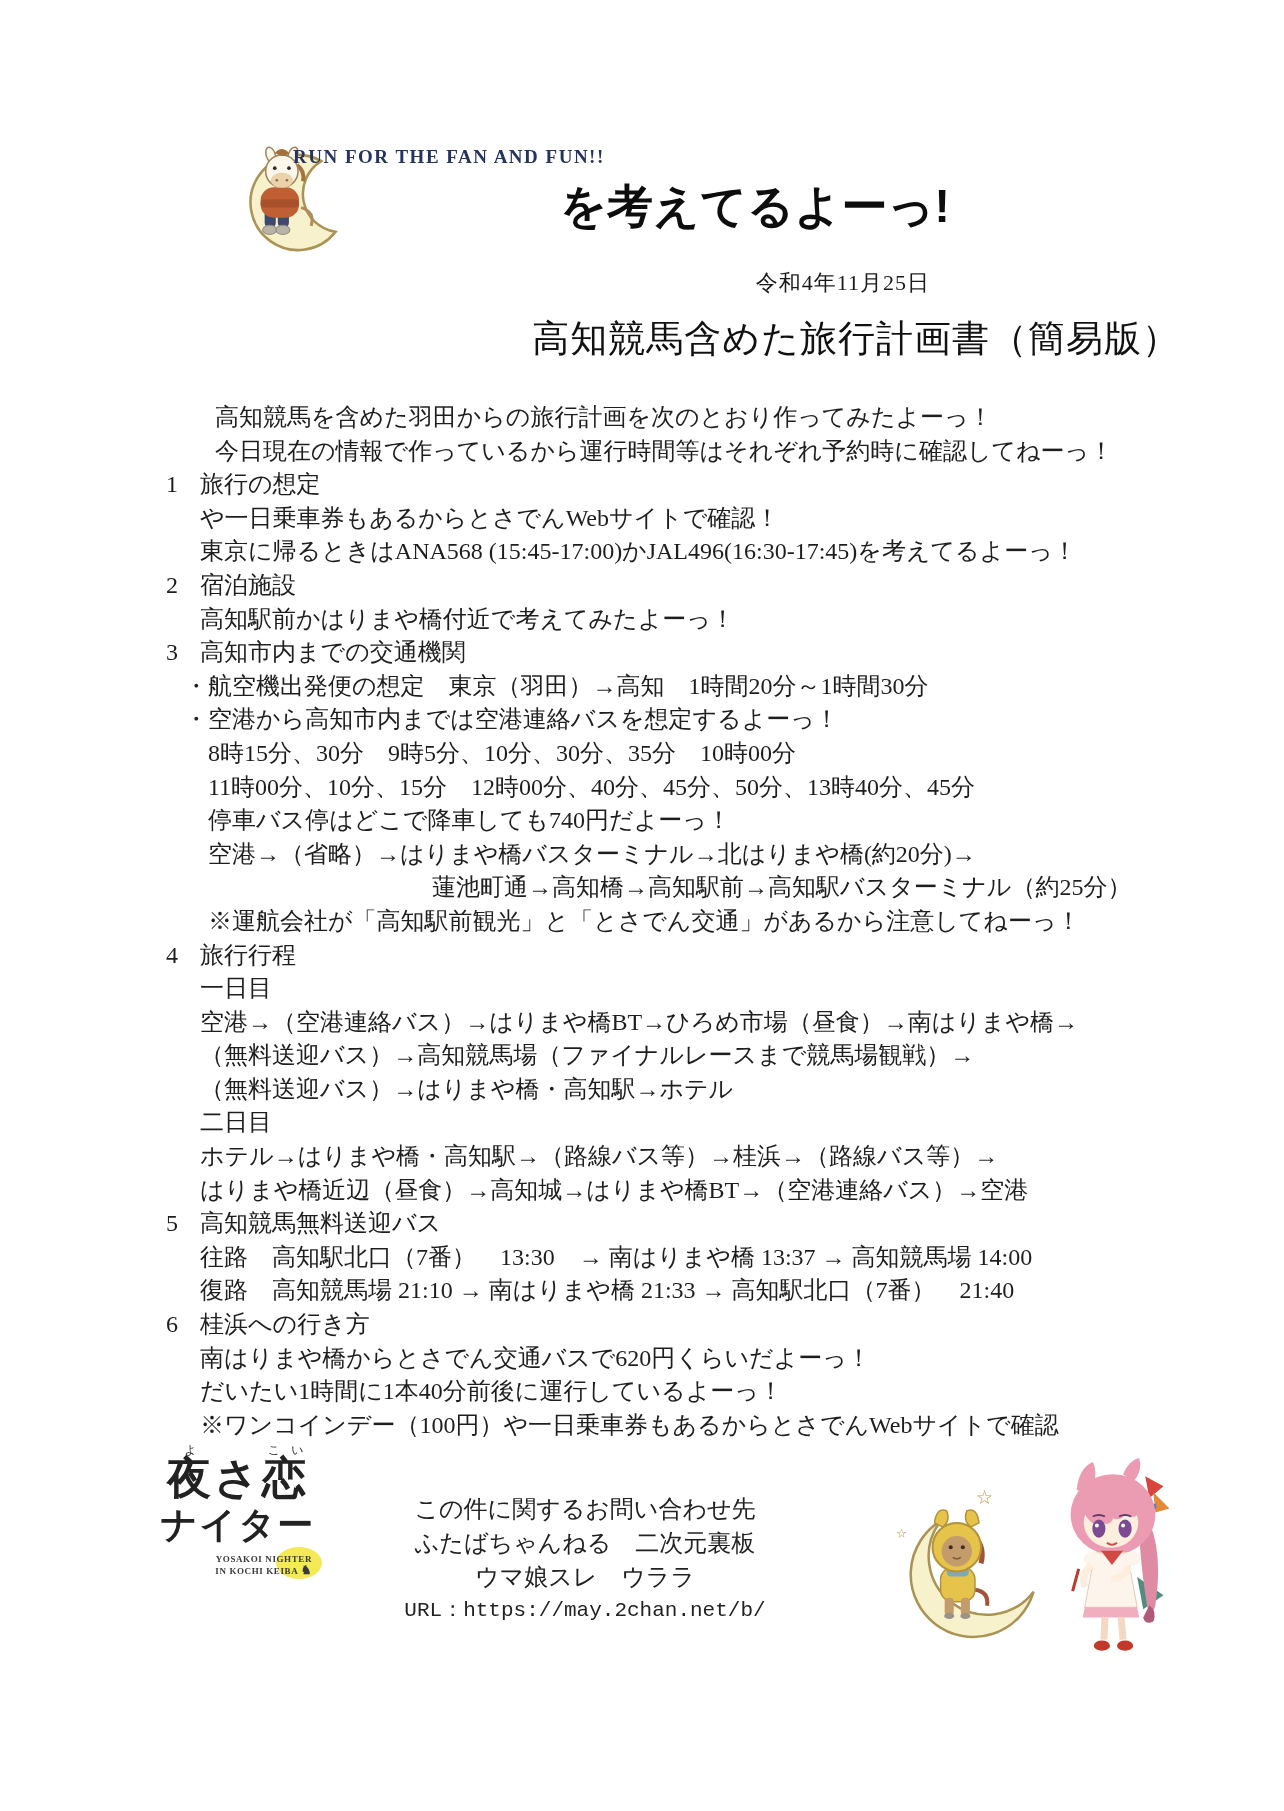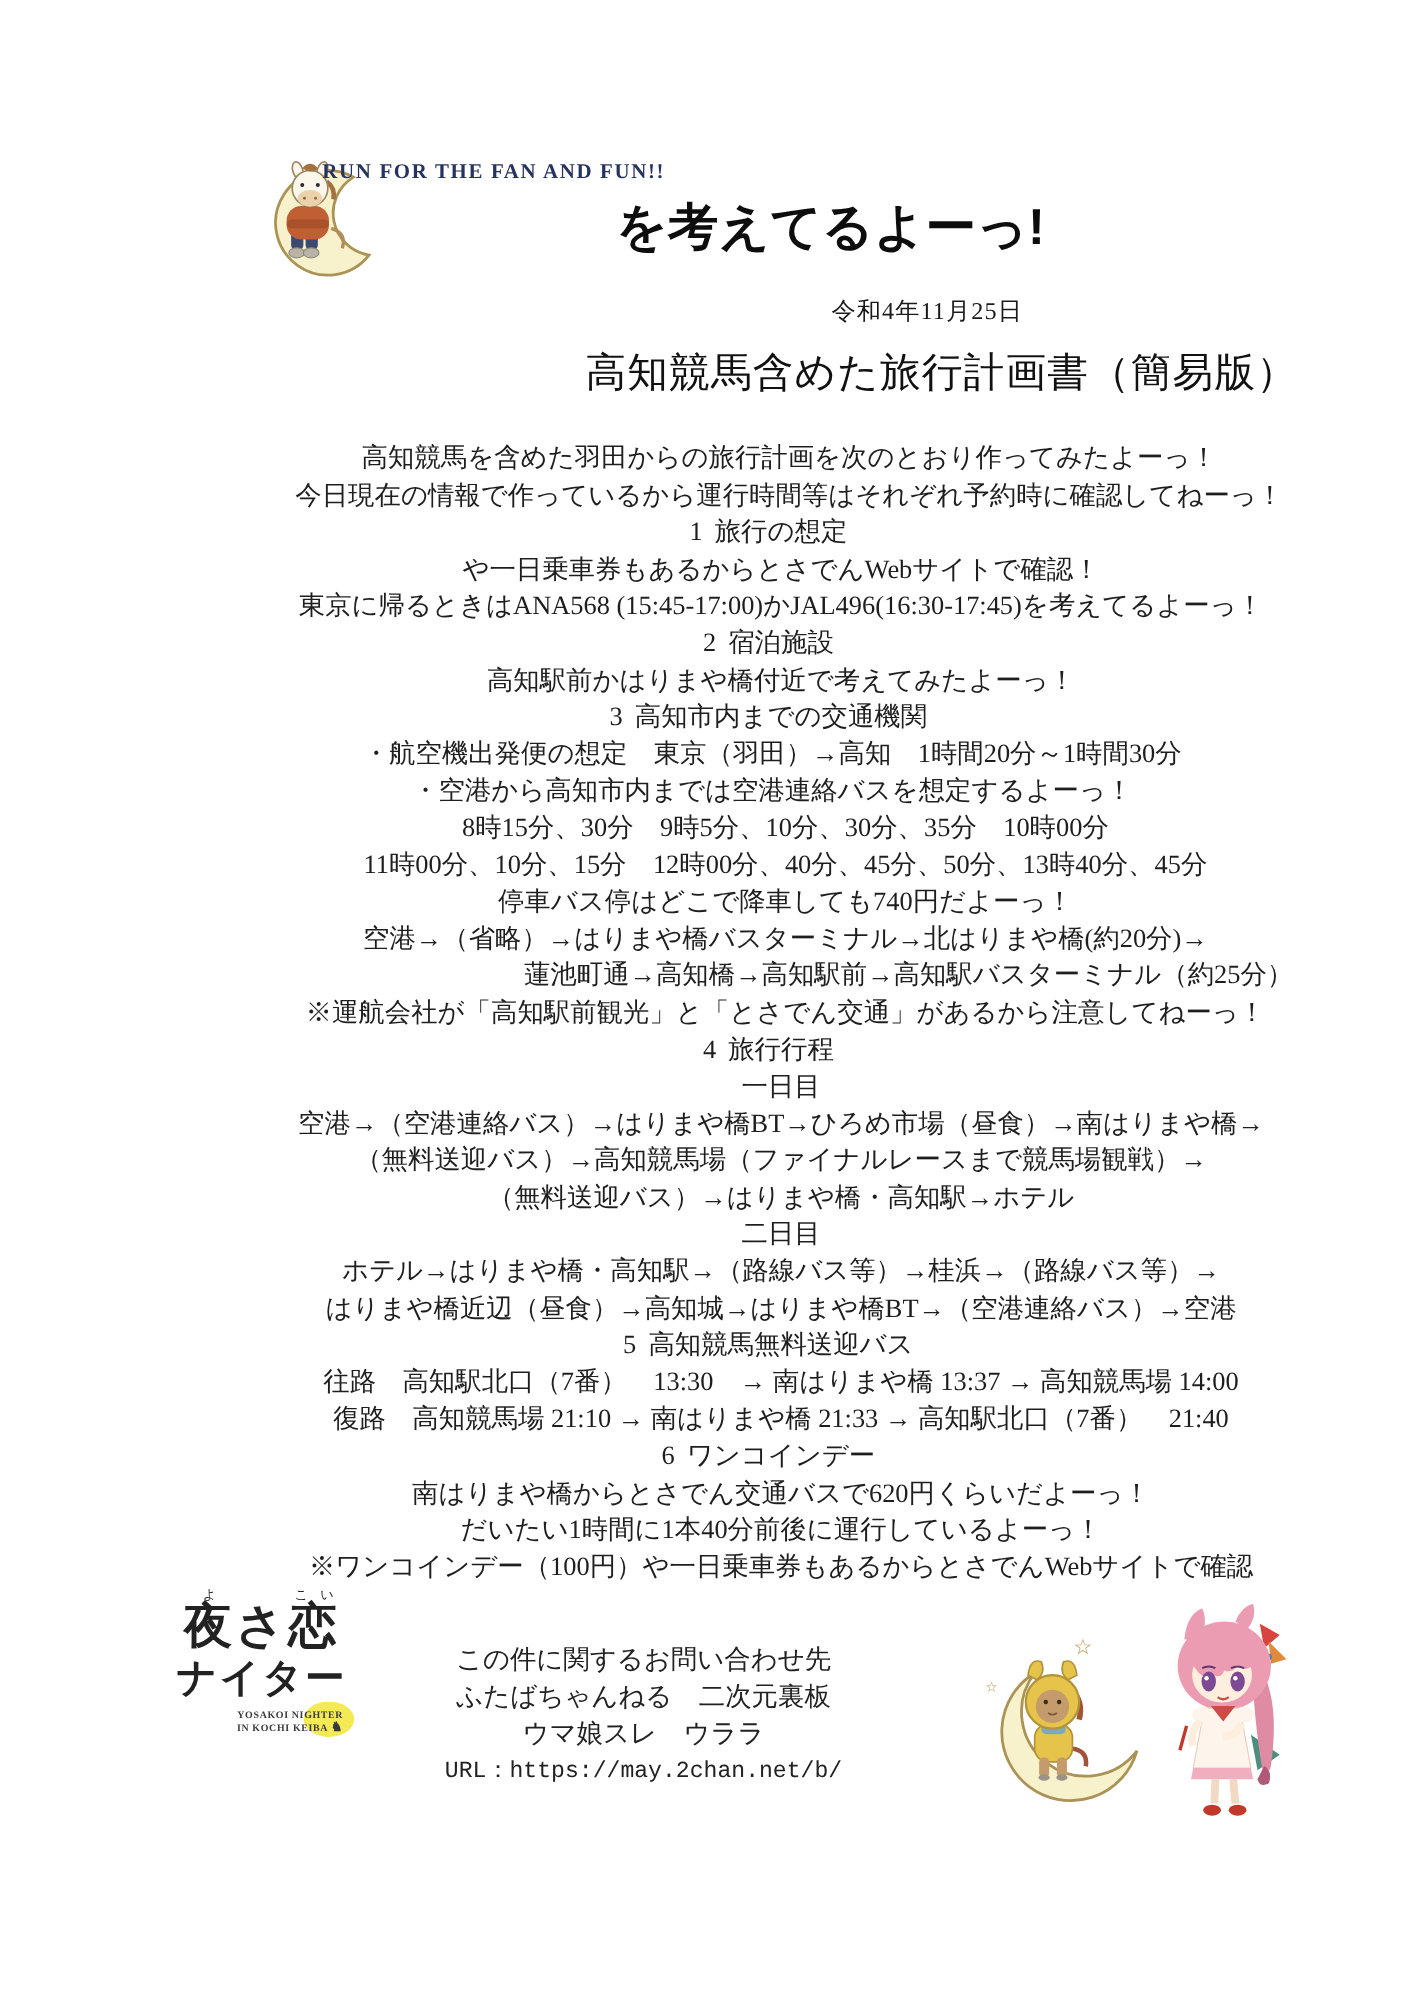--- a/index.html
+++ b/index.html
@@ -39,21 +39,21 @@
     position:absolute;top:314px;left:0;width:1180px;
     text-align:right;
     font-size:37px;font-weight:400;letter-spacing:1px;color:#111;
     white-space:nowrap;
   }
   
   .doc{
     position:absolute;left:160px;top:401px;width:1060px;
     font-size:24px;line-height:33.6px;
   }
-  .line{white-space:pre;text-align:center;}
+  .line{white-space:pre;}
   .line.indent-a{padding-left:55px;}
   .line.indent-b{padding-left:40px;}
   .line.indent-c{padding-left:48px;}
   .line.bullet{padding-left:24px;}
   .line.deep{padding-left:272px;}
   .line.head .num{display:inline-block;width:34px;padding-left:6px;}
   
   .yosakoi{
     position:absolute;left:150px;top:1444px;width:176px;
     text-align:center;color:#222;
@@ -140,21 +140,21 @@
       <div class="line indent-b">一日目</div>
       <div class="line indent-b">空港→（空港連絡バス）→はりまや橋BT→ひろめ市場（昼食）→南はりまや橋→</div>
       <div class="line indent-b">（無料送迎バス）→高知競馬場（ファイナルレースまで競馬場観戦）→</div>
       <div class="line indent-b">（無料送迎バス）→はりまや橋・高知駅→ホテル</div>
       <div class="line indent-b">二日目</div>
       <div class="line indent-b">ホテル→はりまや橋・高知駅→（路線バス等）→桂浜→（路線バス等）→</div>
       <div class="line indent-b">はりまや橋近辺（昼食）→高知城→はりまや橋BT→（空港連絡バス）→空港</div>
       <div class="line head"><span class="num">5</span><span>高知競馬無料送迎バス</span></div>
       <div class="line indent-b">往路　高知駅北口（7番）　13:30　→ 南はりまや橋 13:37 → 高知競馬場 14:00</div>
       <div class="line indent-b">復路　高知競馬場 21:10 → 南はりまや橋 21:33 → 高知駅北口（7番）　21:40</div>
-      <div class="line head"><span class="num">6</span><span>ワンコインデー</span></div>
+      <div class="line head"><span class="num">6</span><span>桂浜への行き方</span></div>
       <div class="line indent-b">南はりまや橋からとさでん交通バスで620円くらいだよーっ！</div>
       <div class="line indent-b">だいたい1時間に1本40分前後に運行しているよーっ！</div>
       <div class="line indent-b">※ワンコインデー（100円）や一日乗車券もあるからとさでんWebサイトで確認</div>
     </div>
 
   <div class="yosakoi">
     <div class="yk-main">
       <ruby><span>夜</span><rt>よ</rt></ruby><span>さ</span><ruby><span>恋</span><rt>こい</rt></ruby>
     </div>
     <div class="yk-night">ナイター</div>

